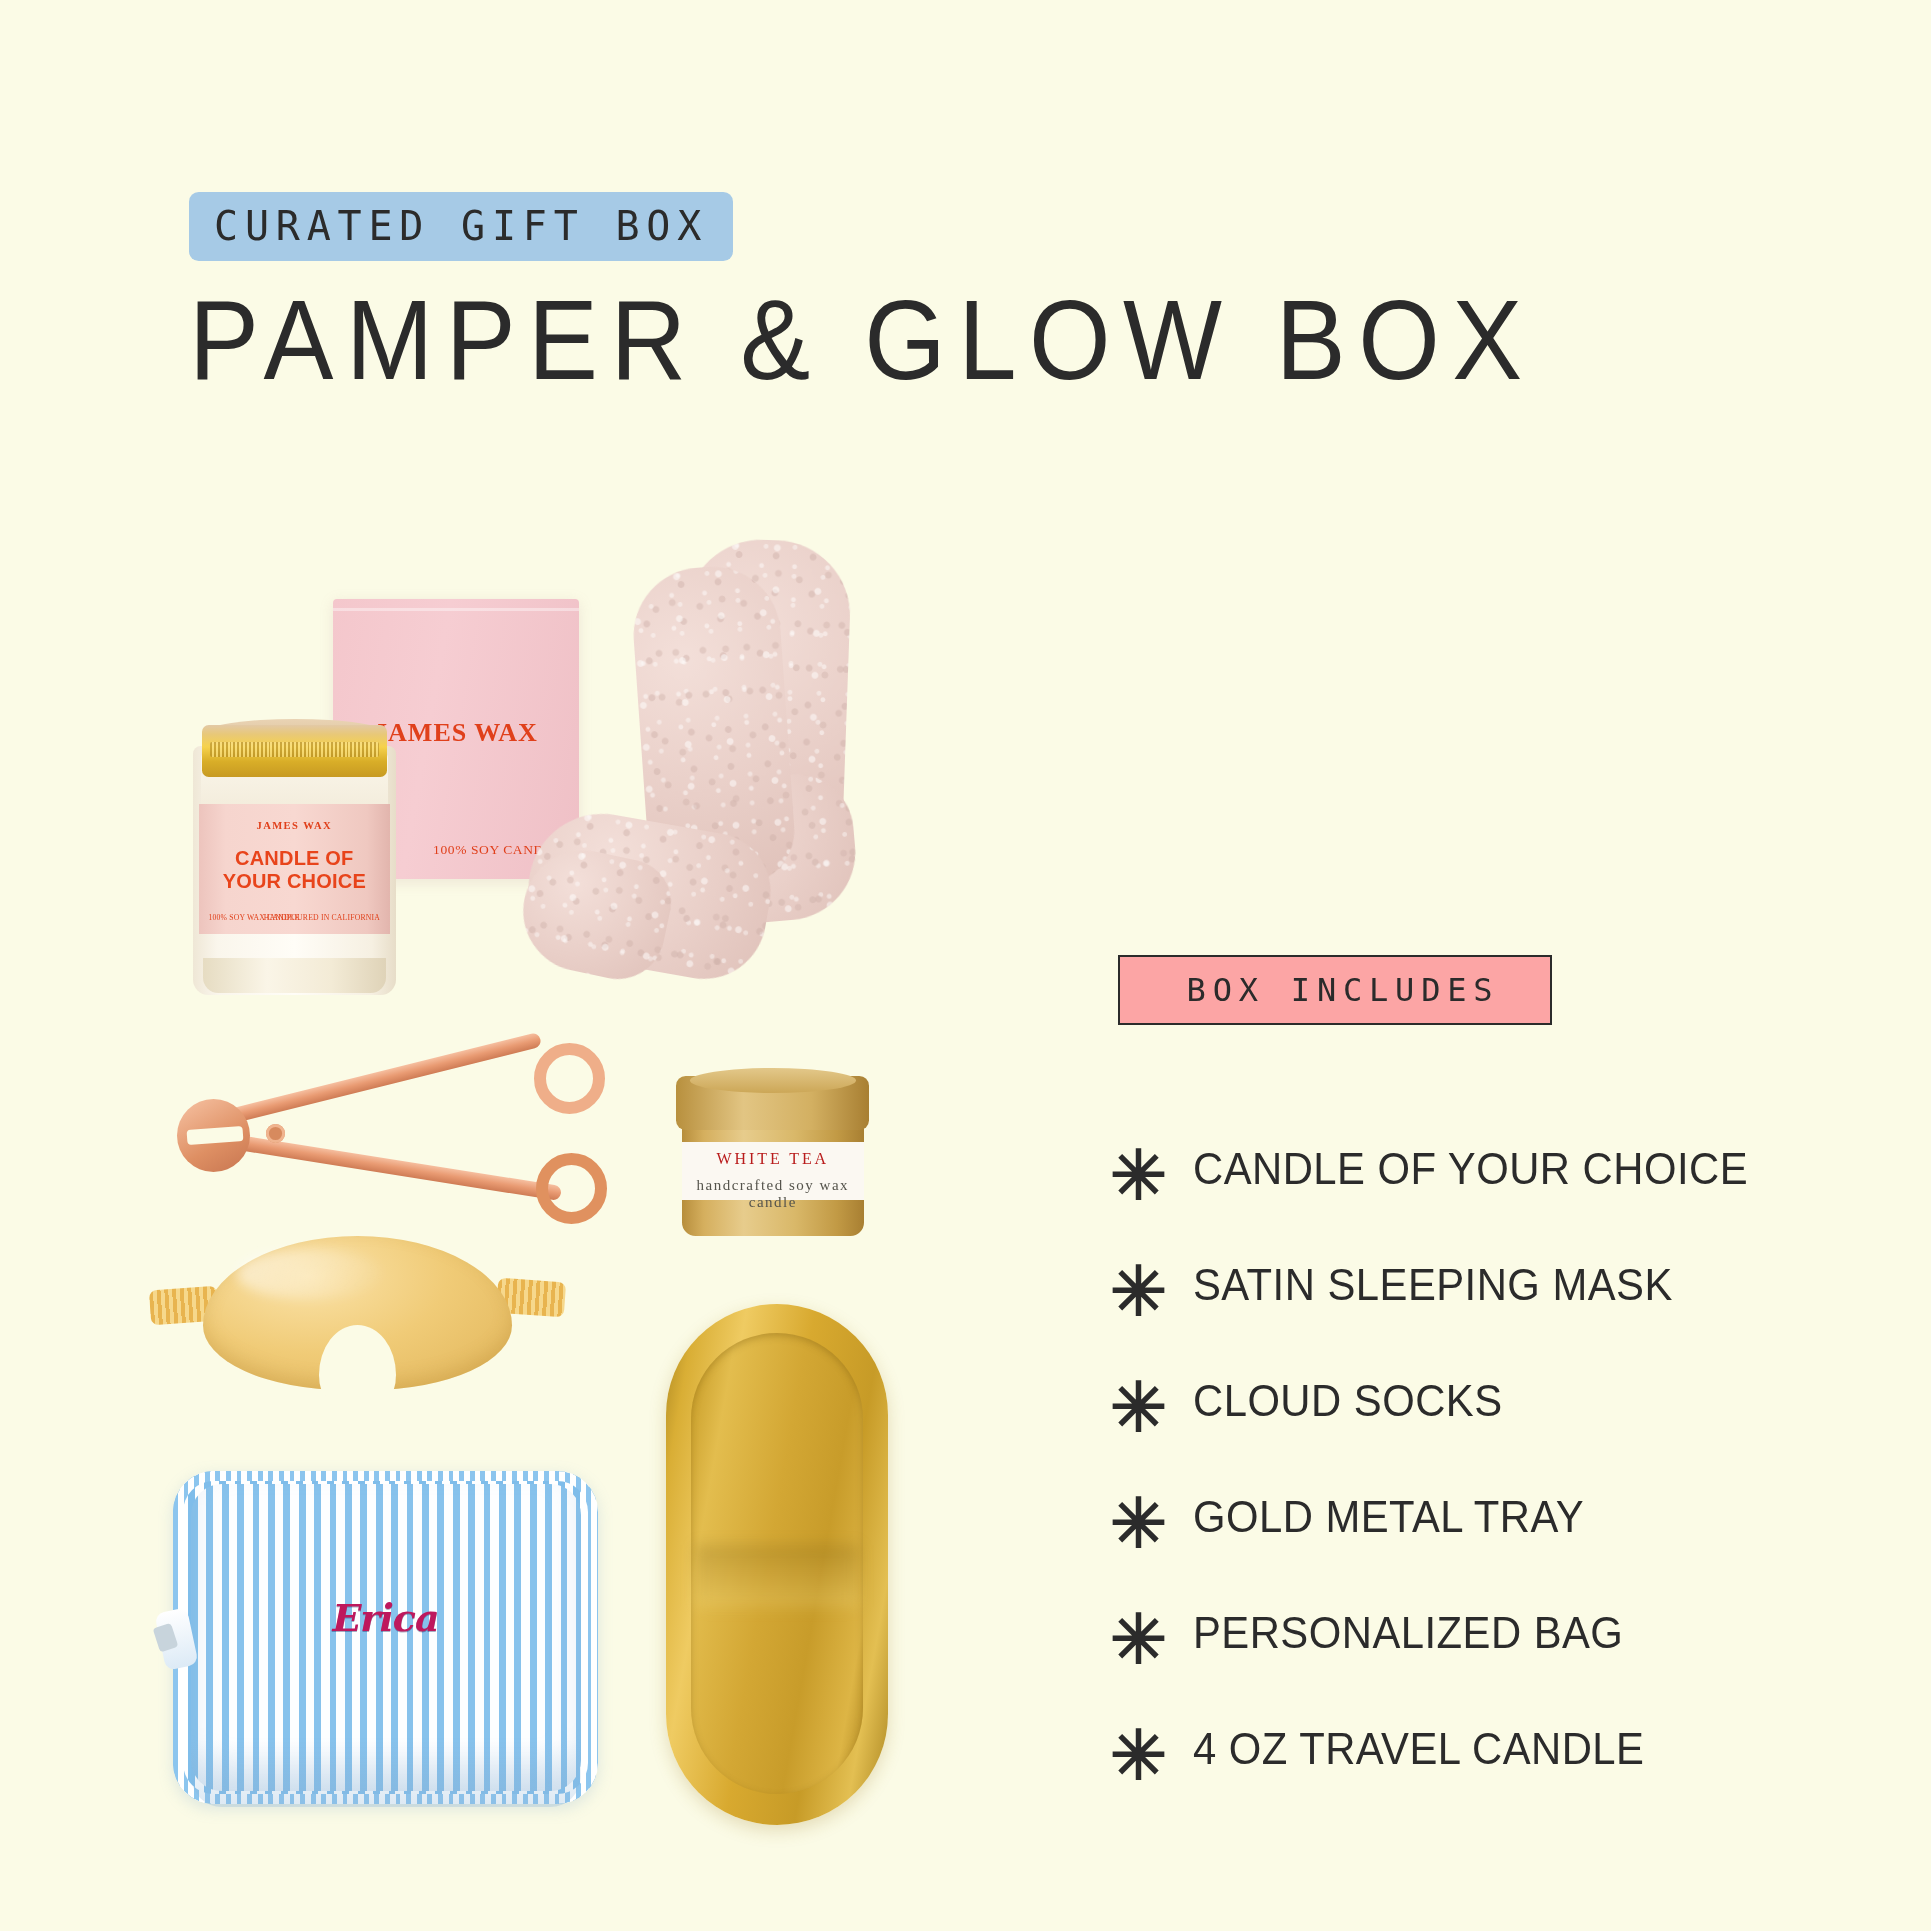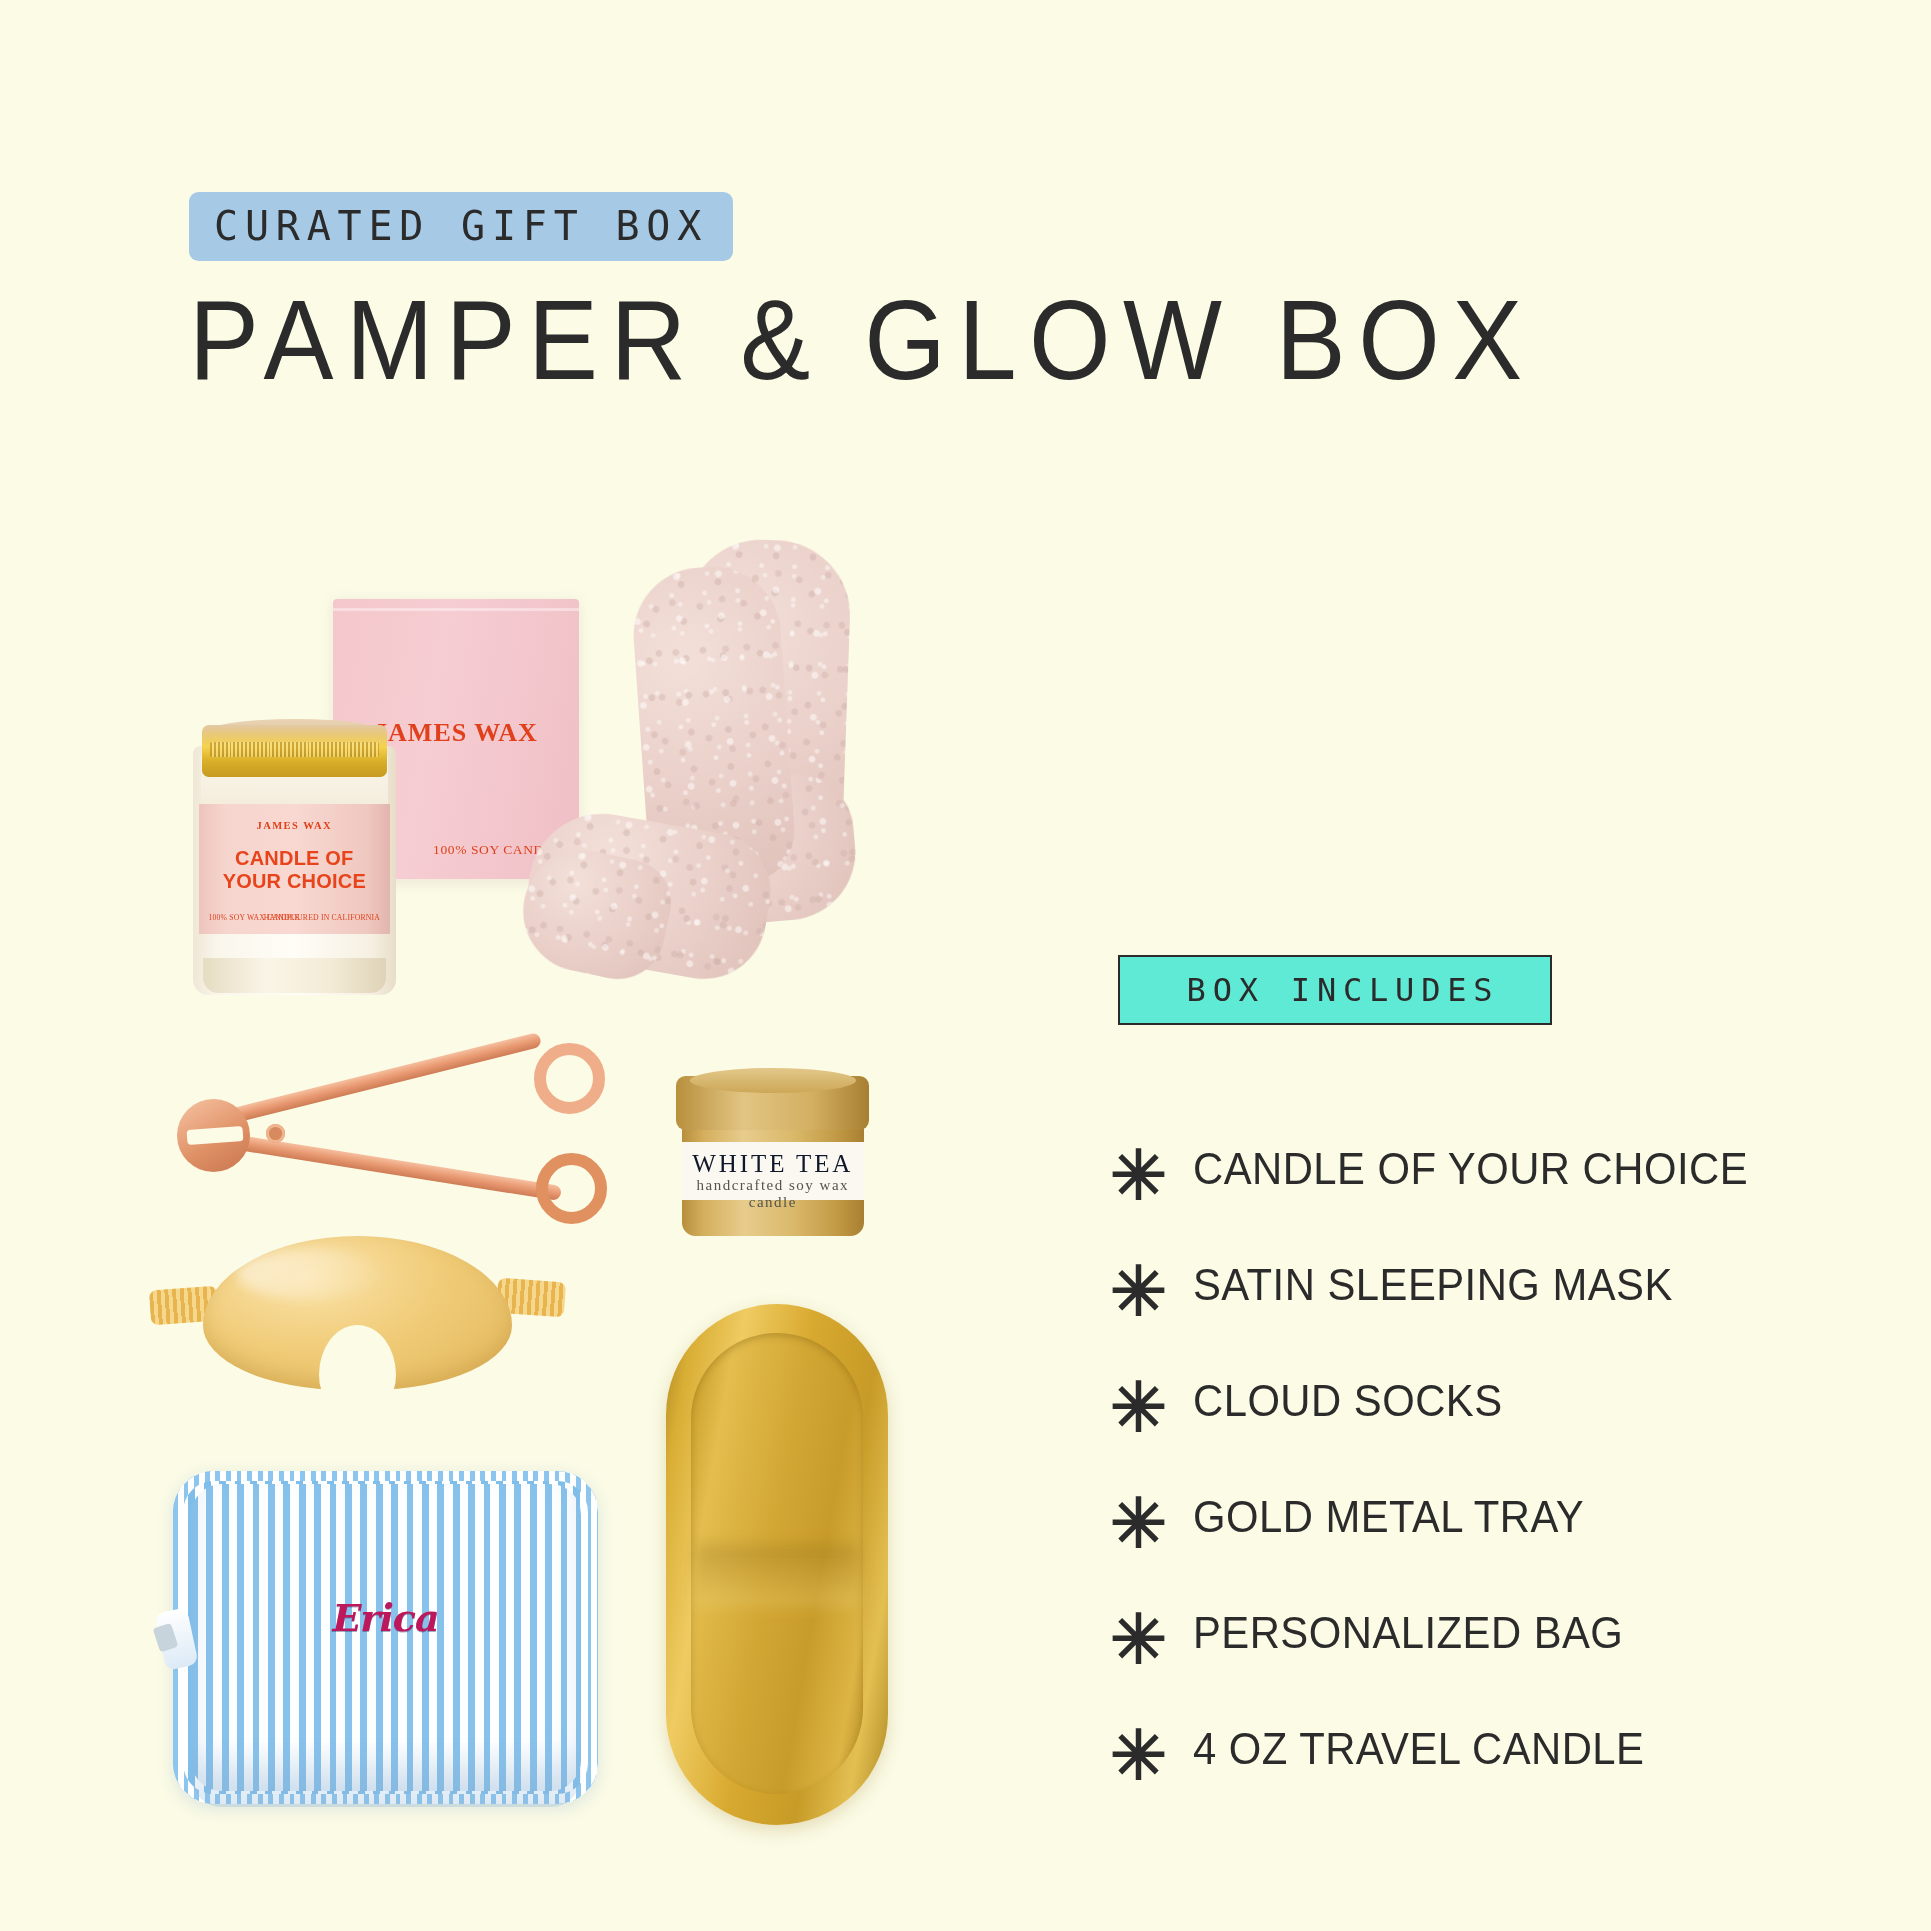--- a/index.html
+++ b/index.html
@@ -35,21 +35,21 @@
     transform:scaleX(0.92);
     transform-origin:left top;
     font-weight:400;
     font-family:"Liberation Sans", sans-serif;
   }
 
   
   .includes-badge{
     position:absolute;left:1118px;top:935px;
     width:434px;height:70px;
-    background:#5eead4;
+    background:#fca5a5;
     border:2.9px solid #2B2B2B;
     box-sizing:border-box;
     display:flex;align-items:center;justify-content:center;
     font-size:32px;letter-spacing:6.8px;color:#2B2B2B;
     font-family:"DejaVu Sans Mono", monospace;
     padding-left:16px;
   }
   .list{
     position:absolute;left:1110px;top:1091px;
     width:772px;
@@ -244,21 +244,21 @@
     position:absolute;left:13.5px;top:-3.9px;width:166px;height:25px;
     border-radius:50%;
     background:linear-gradient(180deg,#E3C88A,#CCA757);
   }
   .tin .band{
     position:absolute;left:5.8px;top:70px;width:182px;height:58px;
     background:#FBF8F2;
   }
   .tin .t-main{
     position:absolute;left:0;right:0;top:7.7px;text-align:center;
-    font-size:25px;letter-spacing:2.9px;color:#0f172a;
+    font-size:16px;letter-spacing:2.9px;color:#b91c1c;
     font-family:"Liberation Serif", serif;
   }
   .tin .t-sub{
     position:absolute;left:0;right:0;top:35px;text-align:center;
     font-size:15px;letter-spacing:1.5px;color:#55544C;
     font-family:"Liberation Serif", serif;
   }
 
   
   .mask{left:150px;top:1212px;width:415px;height:188px;}

